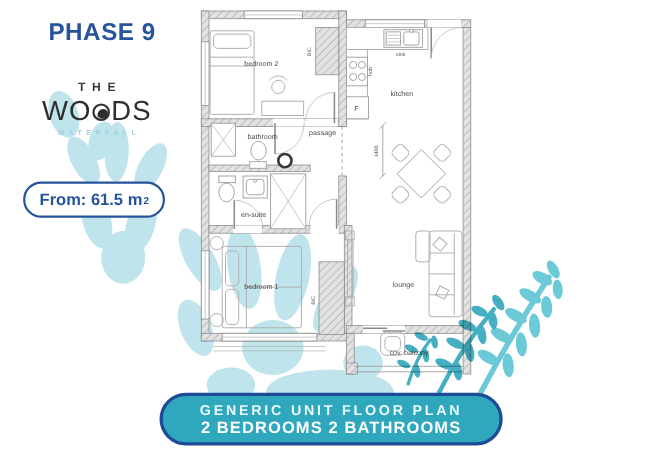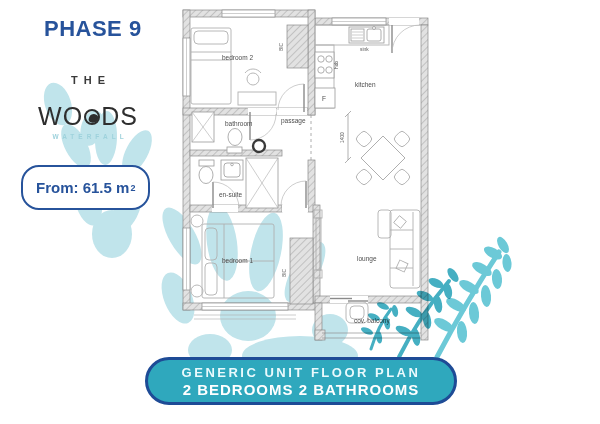--- a/index.html
+++ b/index.html
@@ -10,30 +10,30 @@
   }
   #stage { position:absolute; inset:0; }
   svg#plan-svg { position:absolute; left:0; top:0; width:600px; height:424px; }
 
   .phase {
     position:absolute; left:44px; top:16px;
     font-size:22px; font-weight:800; letter-spacing:0.5px; color:#27539B;
   }
   .logo { position:absolute; left:30px; top:74px; width:116px; text-align:center; }
   .logo-the { font-size:11px; letter-spacing:6px; color:#3a3a3a; font-weight:600; text-indent:6px; }
-  .logo-woods { margin-top:16px; font-size:25px; font-weight:500; color:#2e2e2e; letter-spacing:1px;
+  .logo-woods { margin-top:1px; font-size:25px; font-weight:500; color:#2e2e2e; letter-spacing:1px;
     display:flex; align-items:center; justify-content:center; }
   .logo-o-mark { display:inline-block; width:16px; height:16px; border:2.5px solid #2e2e2e;
     border-radius:50%; position:relative; margin:0 1px; }
   .logo-o-mark::after { content:""; position:absolute; left:2.5px; top:3px; width:9px; height:9px;
     background:#2e2e2e; border-radius:55% 45% 60% 40%; transform:rotate(20deg); }
   .logo-sub { margin-top:2px; font-size:6.5px; letter-spacing:4px; color:#9ed2dc; font-weight:700; text-indent:4px; }
 
   .badge {
-    position:absolute; left:21px; top:165px; height:45px; padding:0 13px;
+    position:absolute; left:21px; top:165px; height:33px; padding:0 13px;
     background:#ffffff; border:2.5px solid #27539B; border-radius:18px;
     display:flex; align-items:center; justify-content:center;
     font-size:15px; font-weight:800; color:#27539B; white-space:nowrap;
   }
   .badge sup { font-size:9px; margin-left:1px; }
 
   .banner {
     position:absolute; left:145px; top:357px; width:312px; height:48px;
     background:#2FA8BD; border:3px solid #1E4B96; border-radius:25px;
     display:flex; flex-direction:column; align-items:center; justify-content:center; gap:1px;

